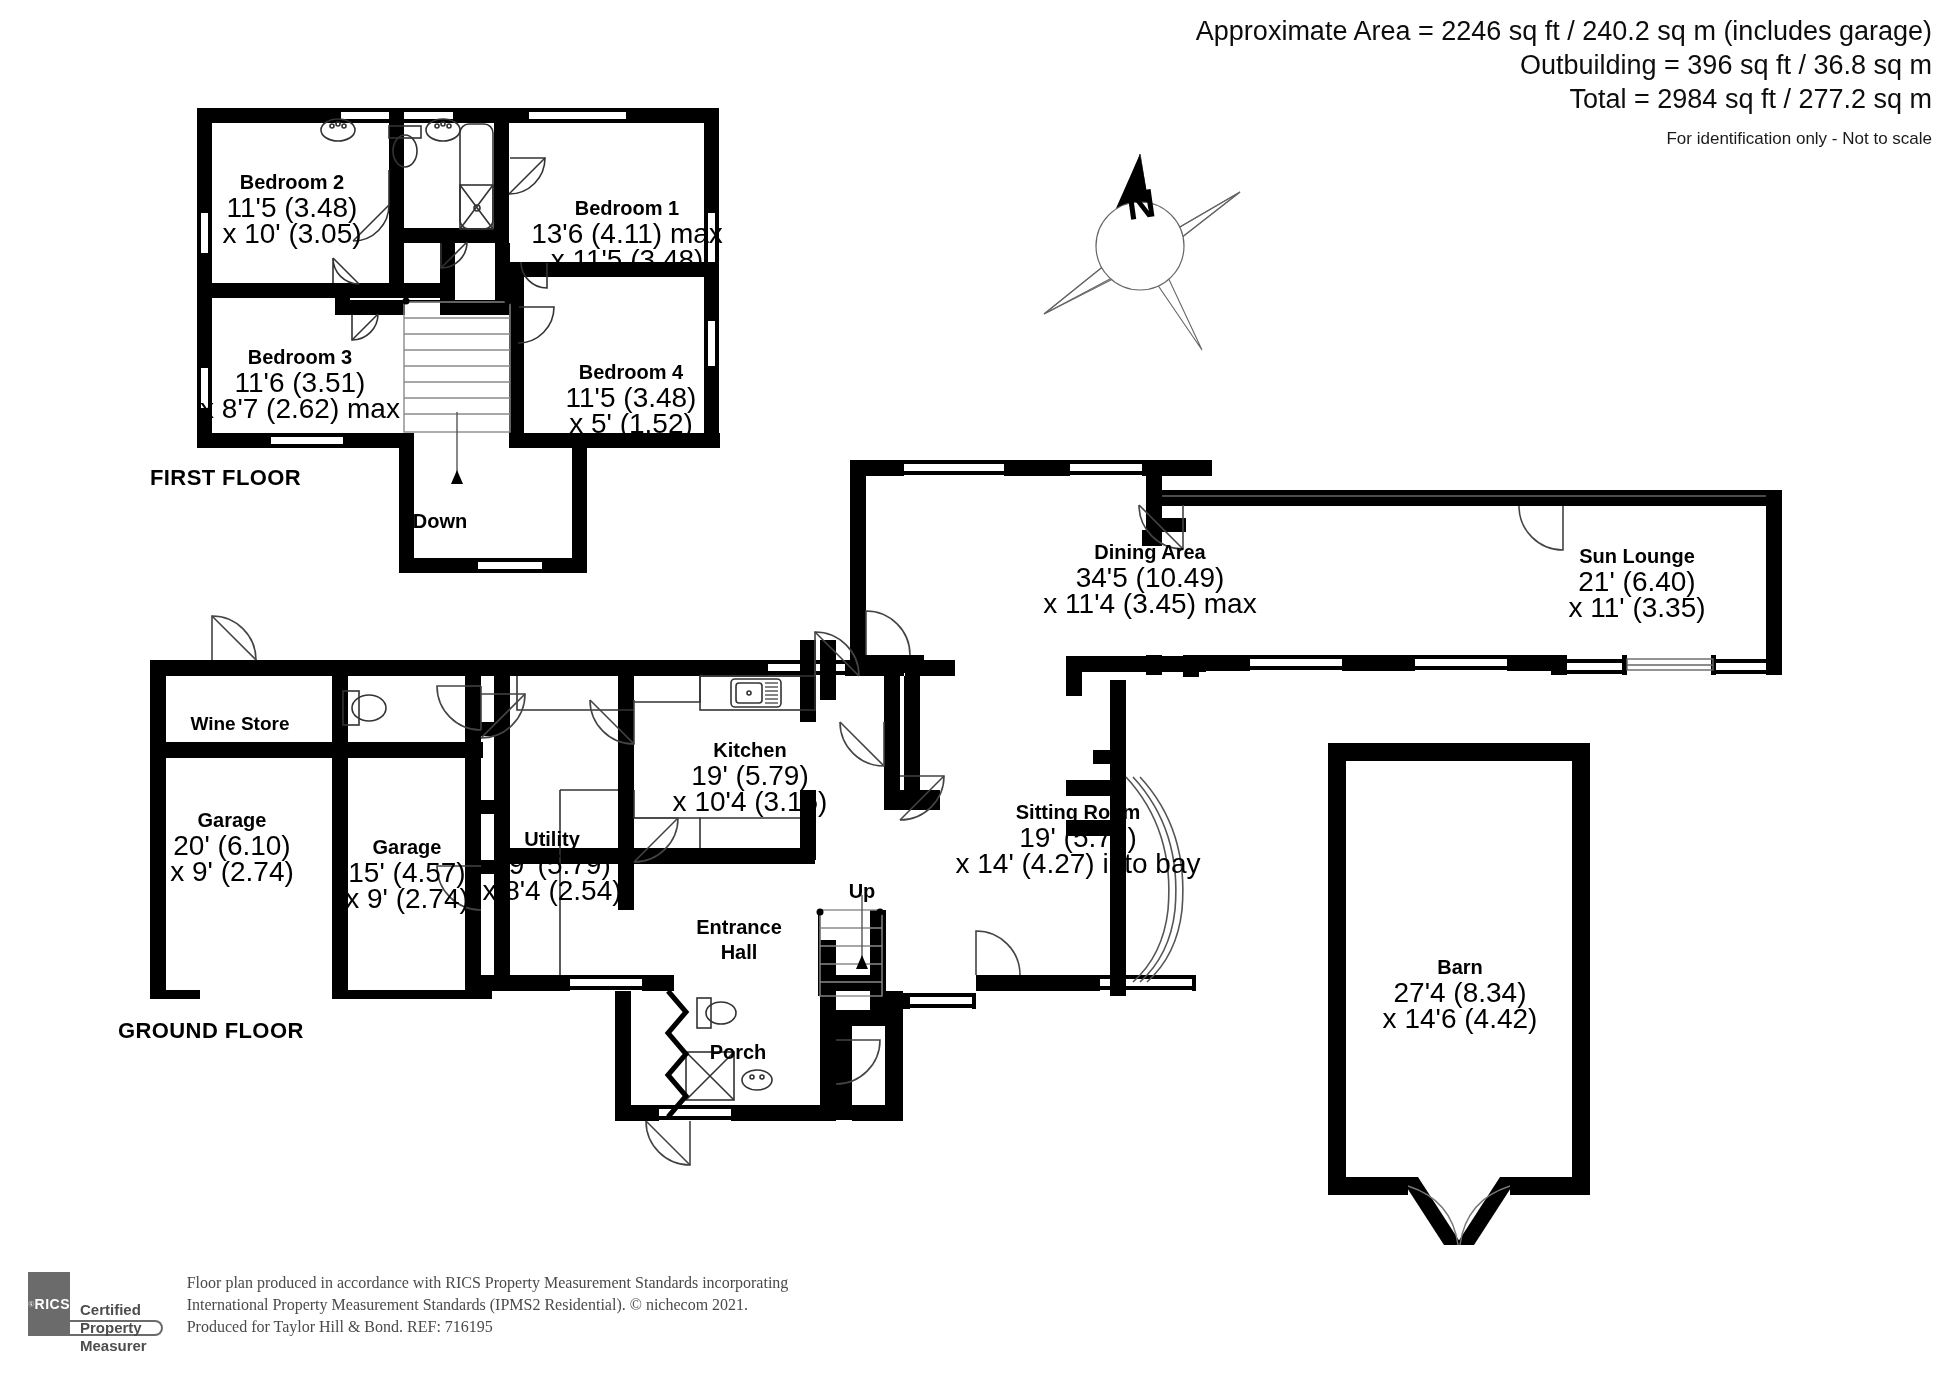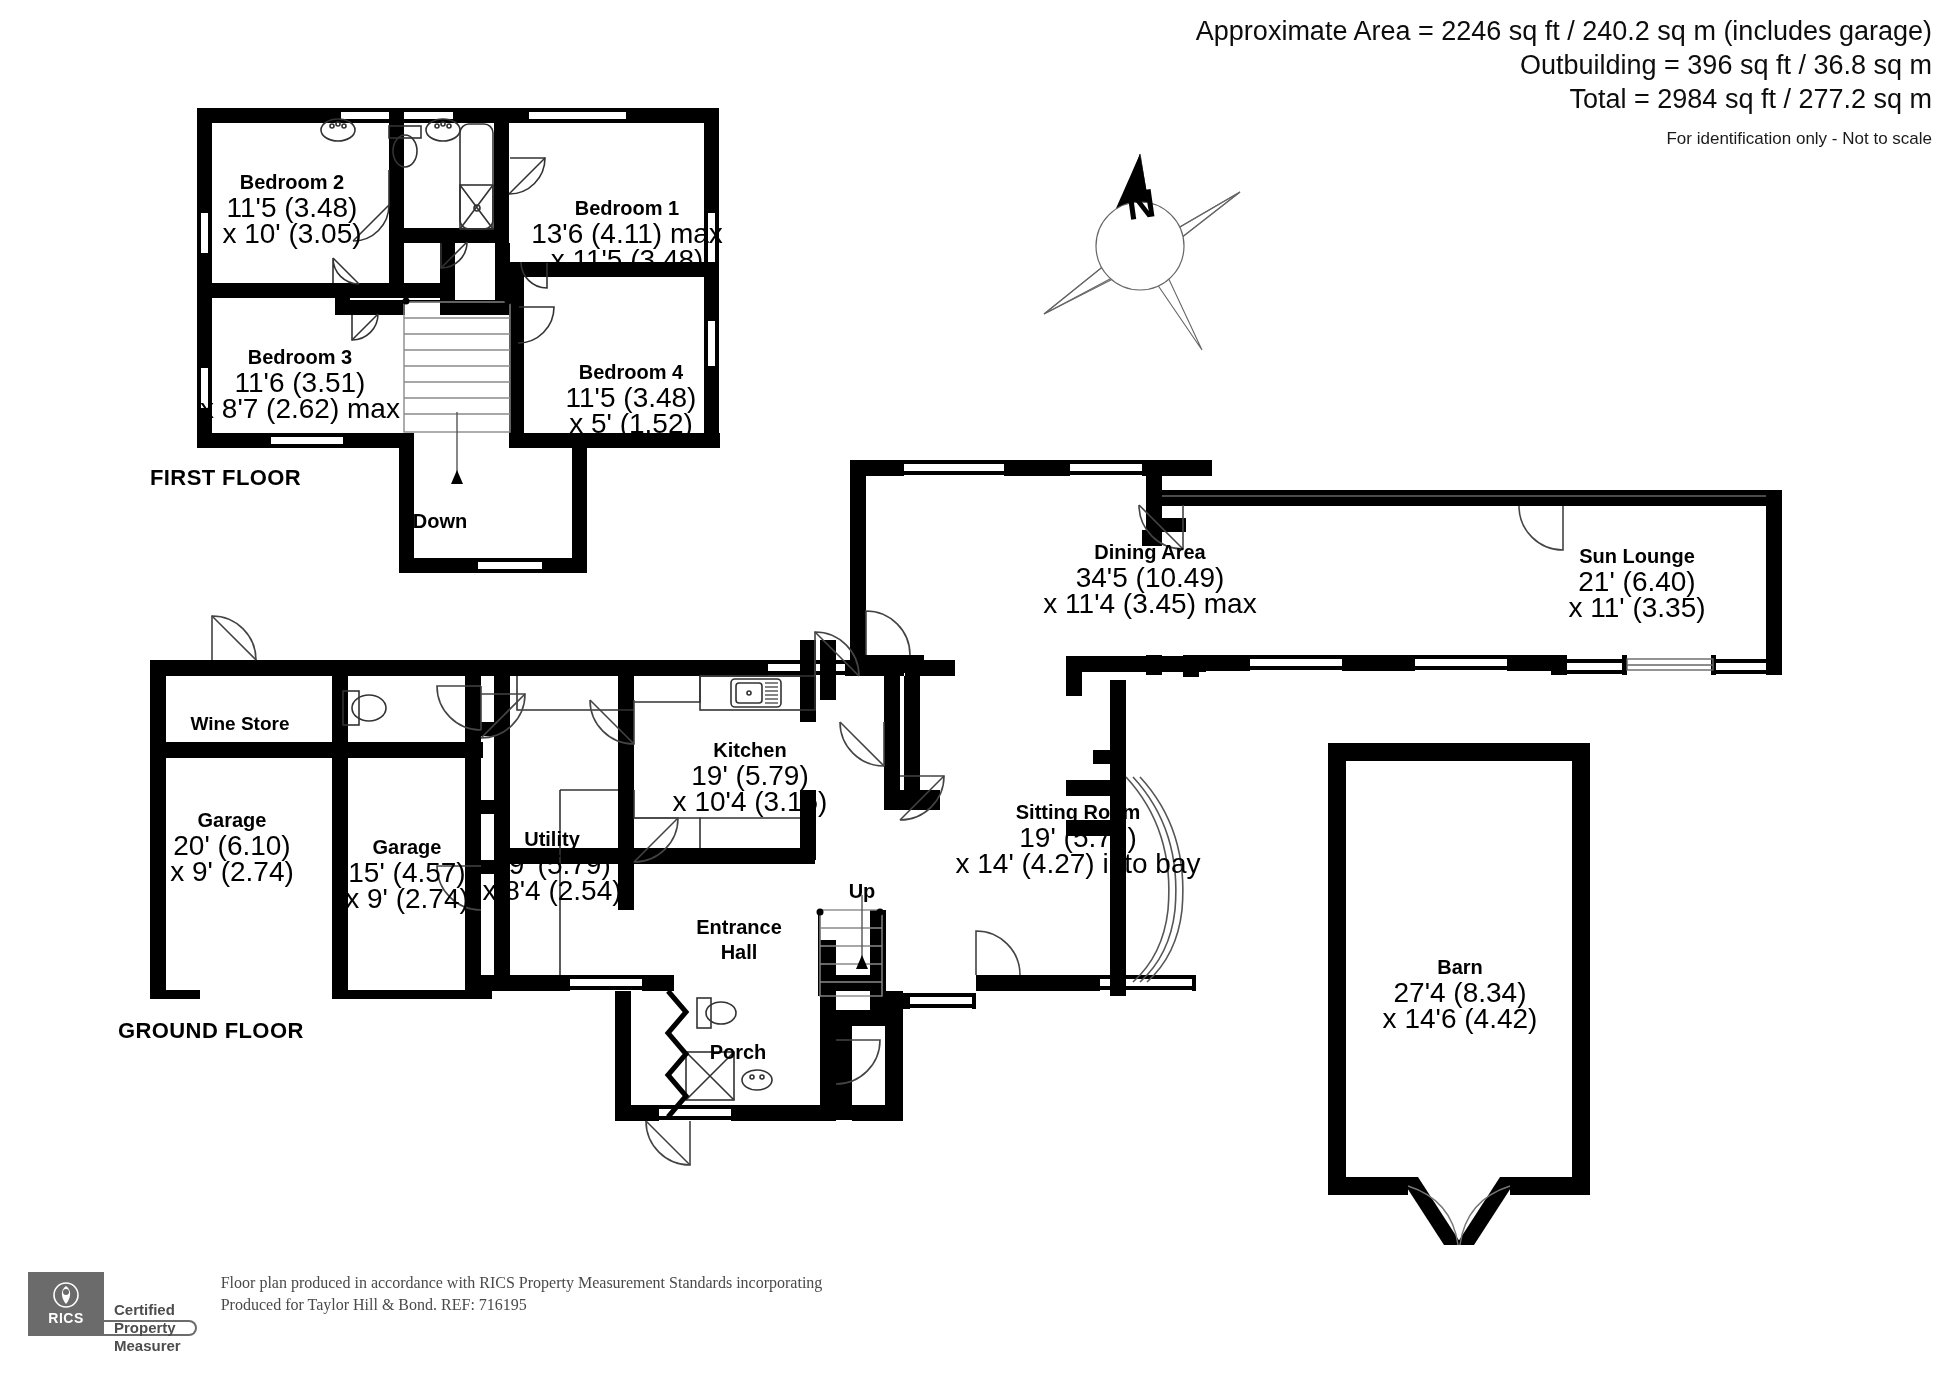--- a/index.html
+++ b/index.html
@@ -21,21 +21,21 @@
   
   .room{position:absolute;text-align:center;transform:translateX(-50%);}
   .room .nm{font-size:20px;font-weight:bold;line-height:25px;white-space:nowrap;}
   .room .dim{font-size:28px;line-height:26px;white-space:nowrap;}
   .room.small .nm{font-size:19px;line-height:25px;}
   .tiny{position:absolute;font-size:18px;font-weight:bold;transform:translateX(-50%);}
 
   
   #footer{position:absolute;left:28px;top:1272px;display:flex;align-items:flex-start;}
   #rics{display:flex;align-items:stretch;height:64px;}
-  #rics .badge{background:#6b6b6b;width:76px;display:flex;flex-direction:column;
+  #rics .badge{background:#6b6b6b;width:42px;display:flex;flex-direction:row;
     align-items:center;justify-content:center;color:#fff;}
   #rics .badge .rtxt{font-size:14px;font-weight:bold;letter-spacing:.5px;}
   #rics .cert{border:2px solid #6b6b6b;border-left:none;border-radius:0 12px 12px 0;
     padding:4px 14px 4px 10px;display:flex;flex-direction:column;justify-content:center;margin-top:48px;}
   #rics .cert div{font-size:15px;font-weight:bold;color:#4d4d4d;line-height:18px;}
   #fnote{margin-left:24px;}
   #fnote div{font-size:16px;line-height:22px;color:#4a4a4a;font-family:Liberation Serif, serif;}
 </style>
 </head>
 <body>
@@ -554,15 +554,16 @@
       <div class="rtxt">RICS</div>
     </div>
     <div class="cert">
       <div>Certified</div>
       <div>Property</div>
       <div>Measurer</div>
     </div>
   </div>
   <div id="fnote">
     <div>Floor plan produced in accordance with RICS Property Measurement Standards incorporating</div>
+    <div>International Property Measurement Standards (IPMS2 Residential).    © nichecom 2021.</div>
     <div>Produced for Taylor Hill &amp; Bond.    REF: 716195</div>
   </div>
 </div>
 
 </body></html>

